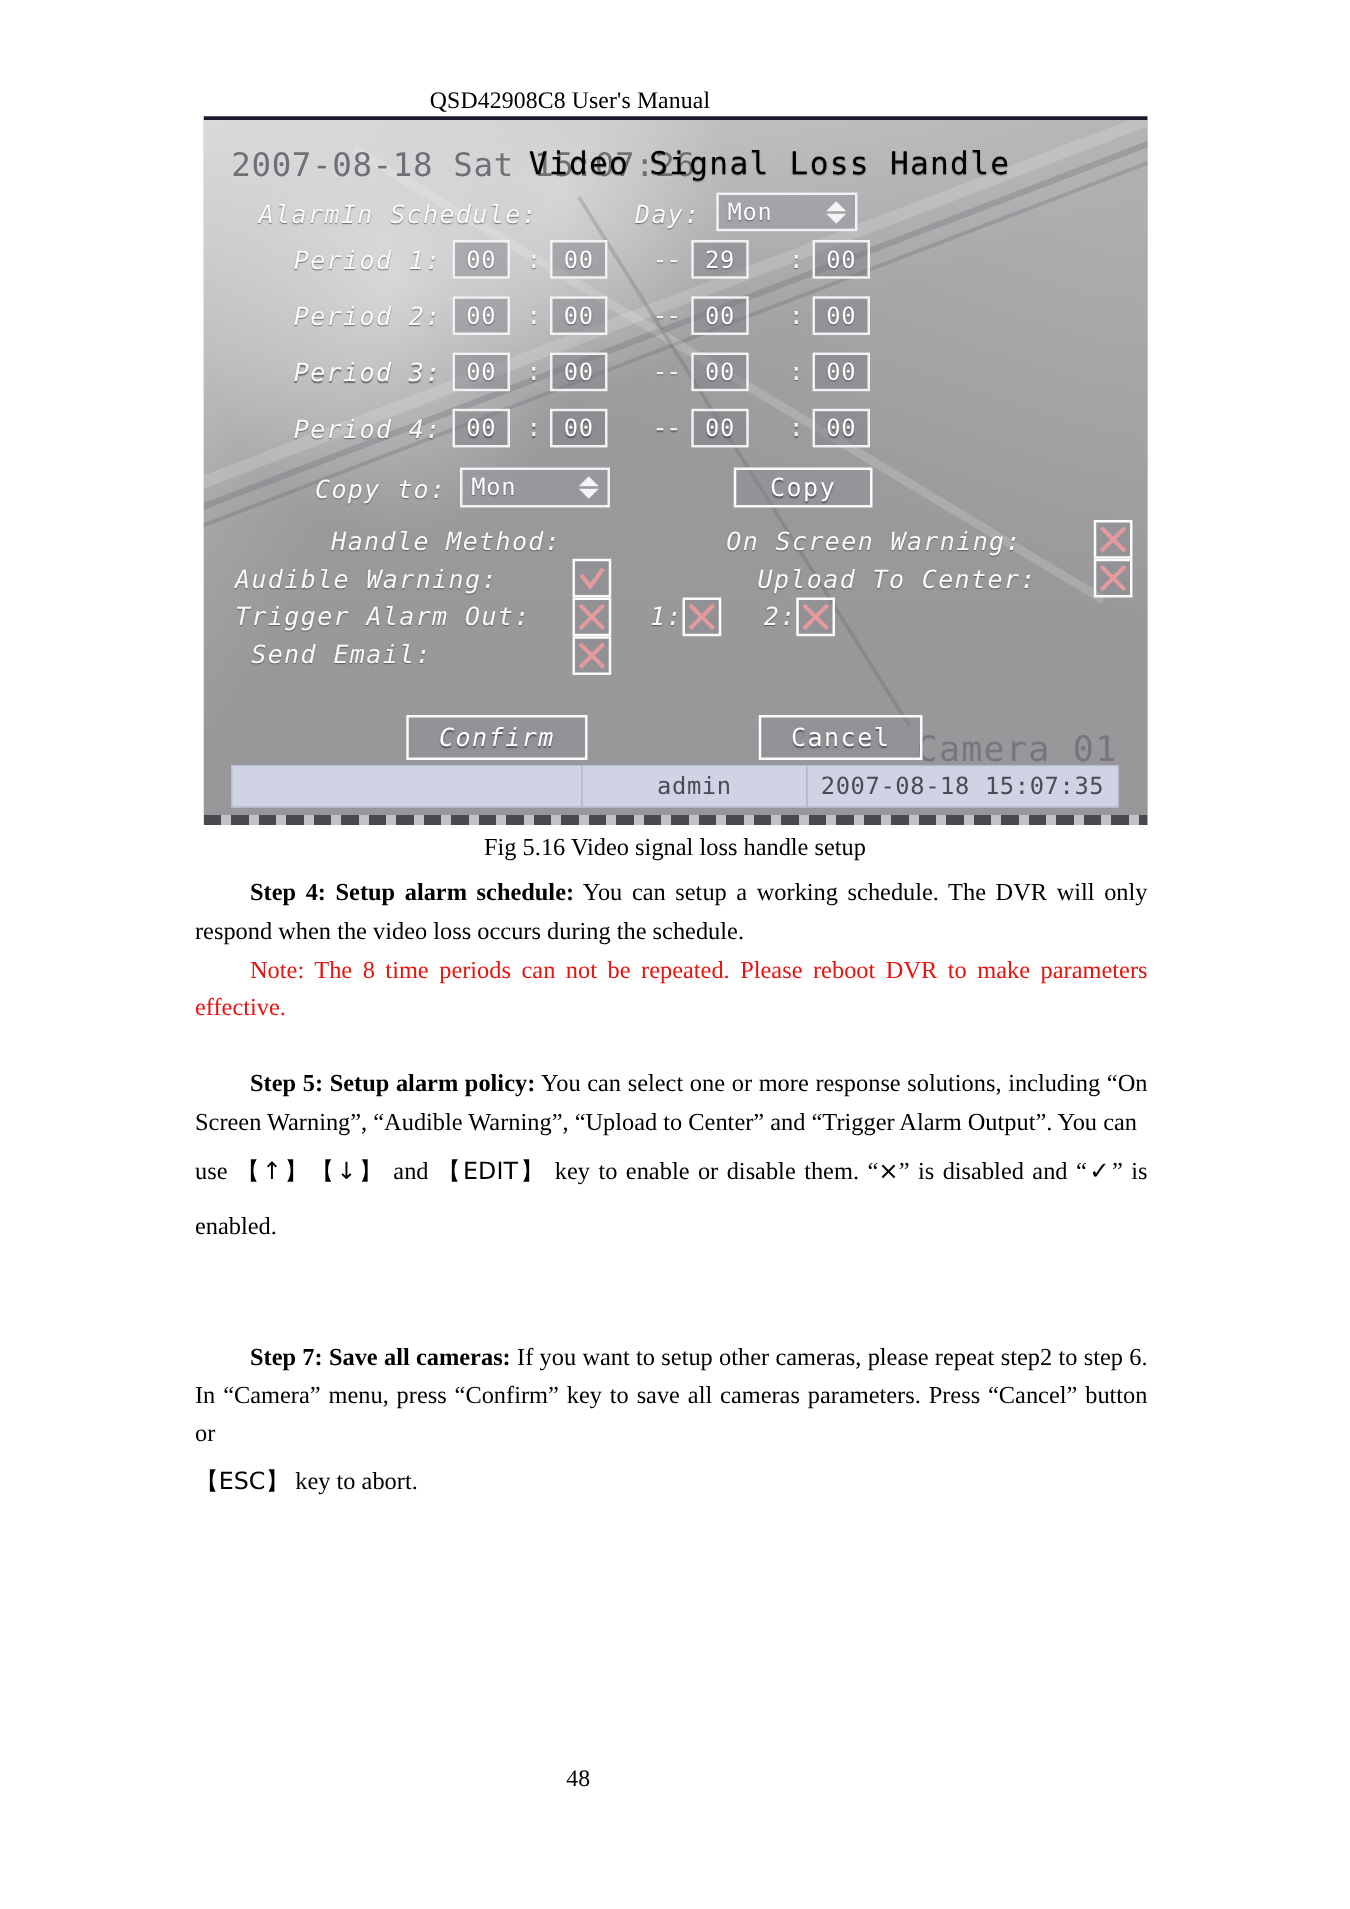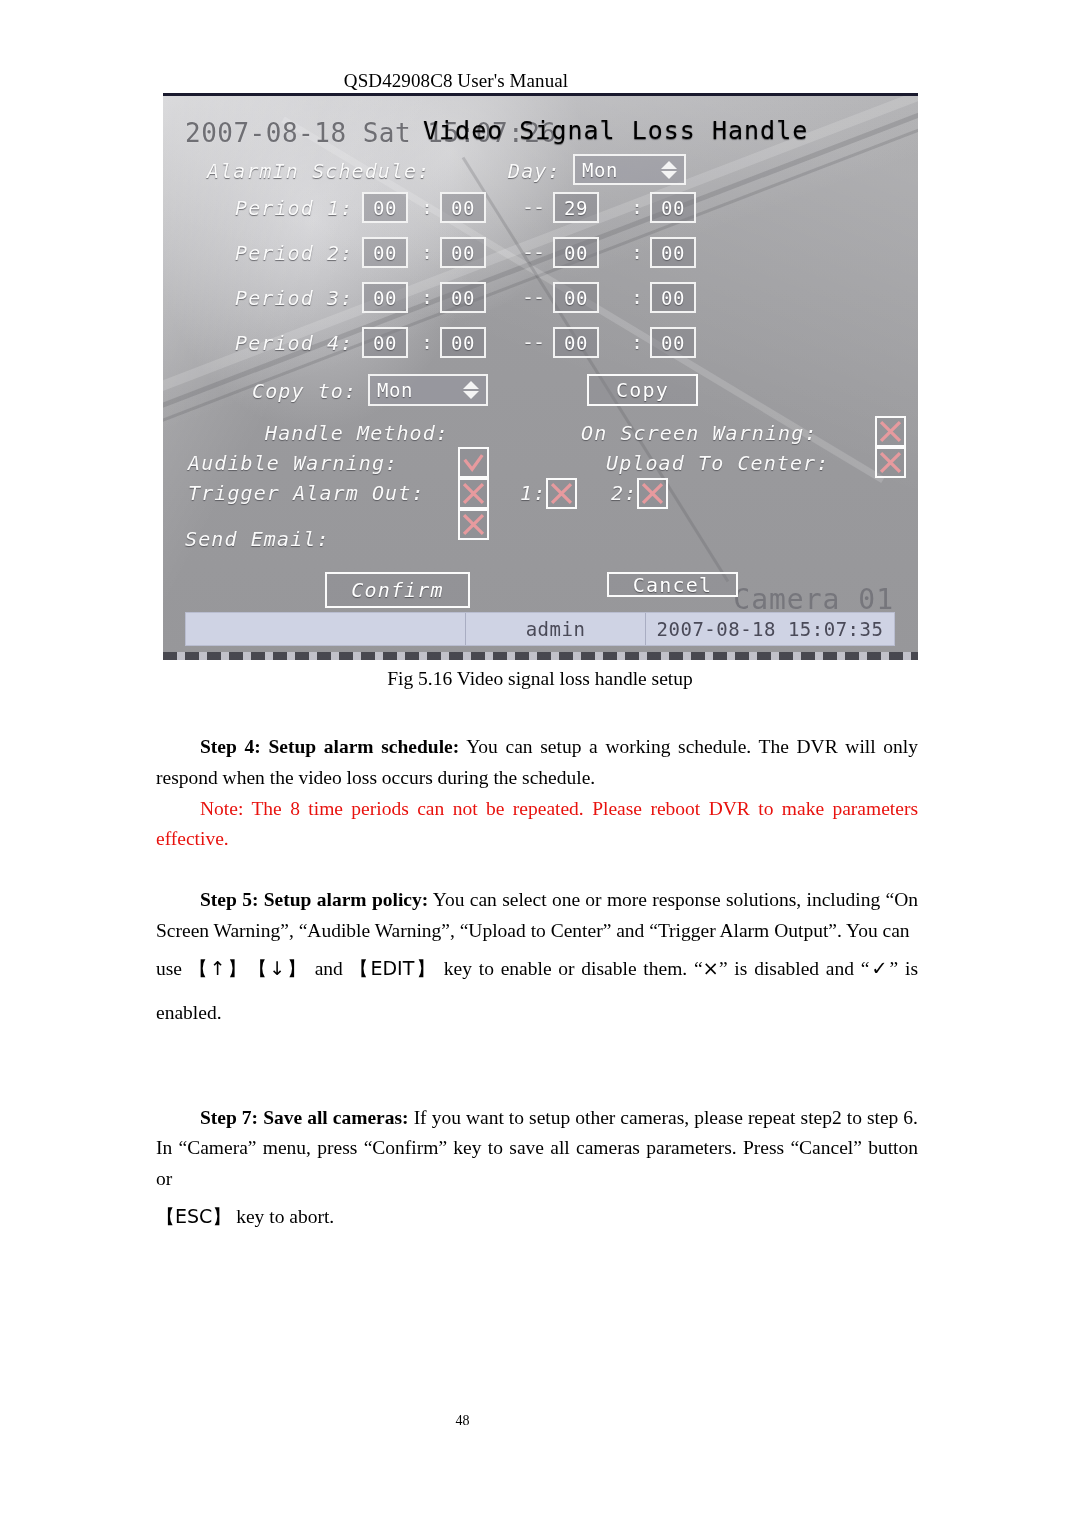--- a/index.html
+++ b/index.html
@@ -248,21 +248,21 @@
     position: absolute;
     top: 668px;
     left: 0;
     width: 1080px;
     text-align: center;
     font-size: 19.5px;
   }
 
   .body {
     position: absolute;
-    top: 732px;
+    top: 700px;
     left: 156px;
     width: 762px;
     font-size: 19.5px;
     line-height: 1.58;
   }
   .para {
     margin: 0 0 0 0;
     text-align: justify;
     text-indent: 44px;
   }
@@ -274,21 +274,21 @@
   .spaced { line-height: 2.25; }
   .brk { font-family: "DejaVu Sans", sans-serif; font-size: 19px; }
   .sym { font-family: "DejaVu Sans", sans-serif; }
 
   .page-number {
     position: absolute;
     top: 1413px;
     left: 0;
     width: 925px;
     text-align: center;
-    font-size: 14px;
+    font-size: 19px;
   }
 </style>
 </head>
 <body>
 
 <div class="page">
 
   <div class="header-area">
     <span class="header-title">QSD42908C8 User's Manual</span>
   </div>
@@ -359,21 +359,21 @@
       <span class="spinner">
           <i class="up"></i>
           <i class="down"></i>
         </span>
     </div>
     <div class="osd-btn" style="left:424px; top:278px; width:111px; height:32px;">Copy</div>
 
     <div class="osd-label" style="left:102px; top:325px;">Handle Method:</div>
     <div class="osd-label" style="left:25px; top:355px;">Audible Warning:</div>
     <div class="osd-label" style="left:25px; top:385px;">Trigger Alarm Out:</div>
-    <div class="osd-label" style="left:22px; top:415px;margin-top:16px;">Send Email:</div>
+    <div class="osd-label" style="left:38px; top:415px;">Send Email:</div>
 
     <div class="osd-label" style="left:418px; top:325px;">On Screen Warning:</div>
     <div class="osd-label" style="left:443px; top:355px;">Upload To Center:</div>
 
     <div class="cbox" style="left:712px; top:320px; width:31px; height:31px;">
       <svg viewBox="0 0 20 20">
           <path d="M3 3 L17 17 M17 3 L3 17" stroke="#e79a9e" stroke-width="2.4" fill="none"></path>
         </svg>
     </div>
     <div class="cbox" style="left:712px; top:351px; width:31px; height:31px;">
@@ -405,21 +405,21 @@
         </svg>
     </div>
     <div class="osd-label" style="left:448px; top:385px;">2:</div>
     <div class="cbox" style="left:474px; top:382px; width:31px; height:31px;">
       <svg viewBox="0 0 20 20">
           <path d="M3 3 L17 17 M17 3 L3 17" stroke="#e79a9e" stroke-width="2.4" fill="none"></path>
         </svg>
     </div>
 
     <div class="osd-btn" style="left:162px; top:476px; width:145px; height:36px;font-style:italic;">Confirm</div>
-    <div class="osd-btn" style="left:444px; top:476px; width:131px; height:25px;">Cancel</div>
+    <div class="osd-btn" style="left:444px; top:476px; width:131px; height:36px;">Cancel</div>
 
     <div class="statusbar">
       <div class="cell sb-blank"></div>
       <div class="cell sb-user">admin</div>
       <div class="cell sb-time">2007-08-18 15:07:35</div>
     </div>
     <div class="fig-bottom-edge"></div>
   </div>
 
   <div class="caption">Fig 5.16 Video signal loss handle setup</div>

